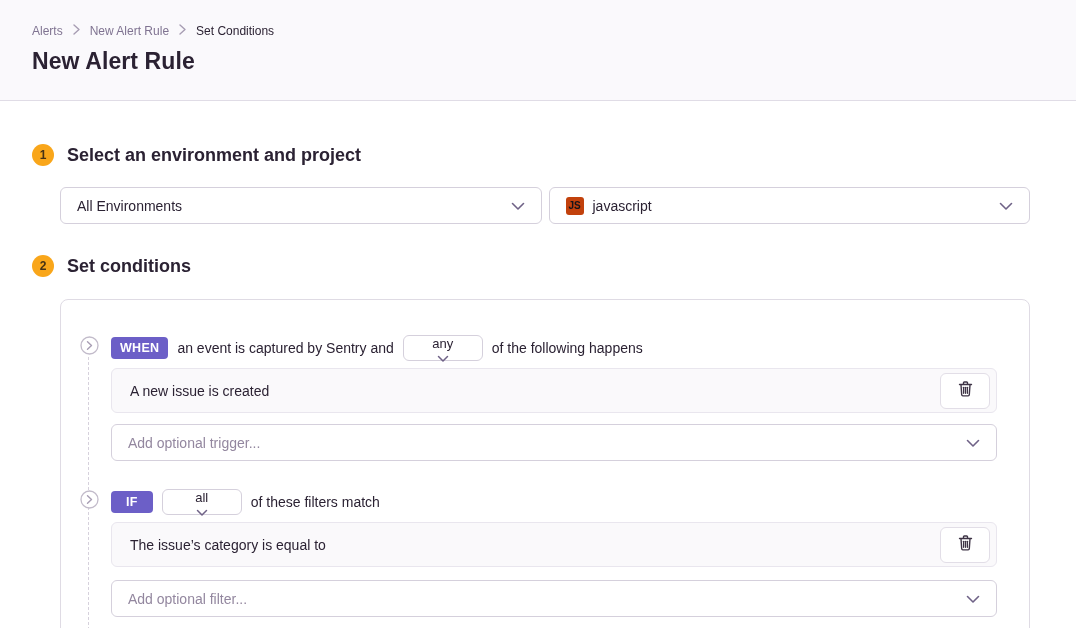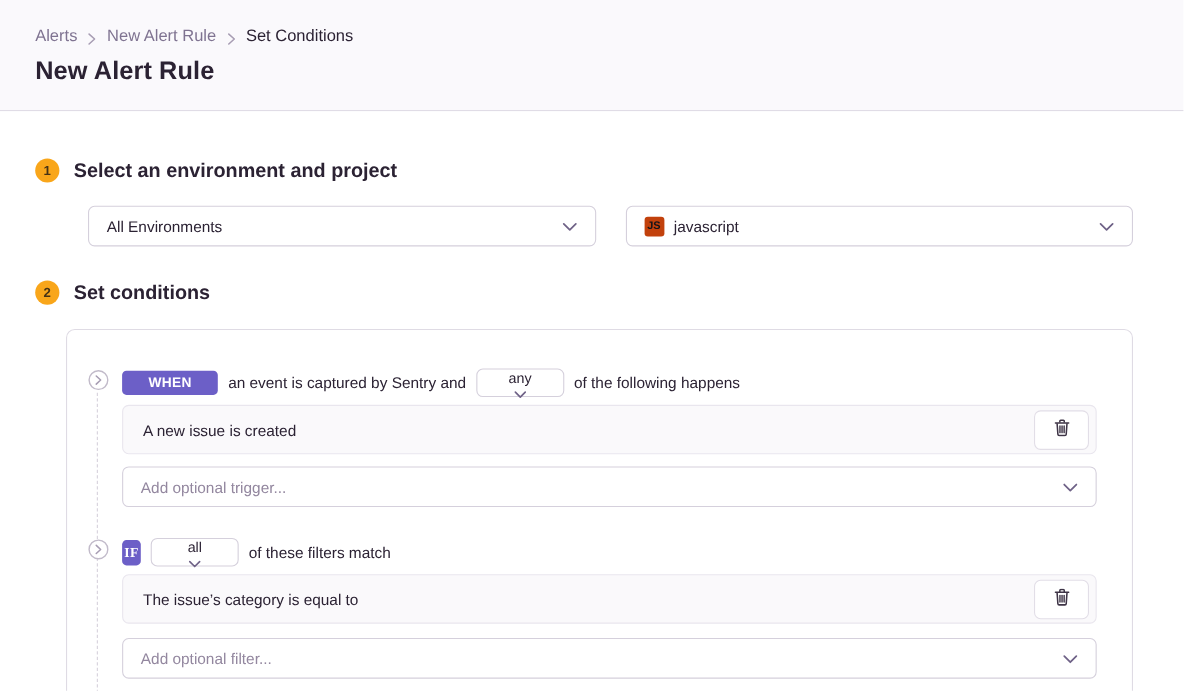--- a/index.html
+++ b/index.html
@@ -10,21 +10,21 @@
     color: #2b2233;
   }
 
   
   .header {
     height: 101px;
     background: #faf9fc;
     border-bottom: 1px solid #e0dce6;
     padding: 24px 32px 0 32px;
   }
-  .breadcrumb { display: flex; align-items: flex-end; gap: 10px; font-size: 15px; }
+  .breadcrumb { display: flex; align-items: flex-start; gap: 10px; font-size: 12px; }
   .crumb { color: #7f7391; cursor: pointer; }
   .crumb.current { color: #2b2233; }
   .crumb-sep { display: inline-flex; }
   .page-title { margin-top: 10px; font-size: 23px; font-weight: 700; color: #2b2233; letter-spacing: 0.1px; }
 
   
   .main { padding: 0 32px; }
 
   .step-header { display: flex; align-items: center; gap: 13px; }
   .step-header.first { margin-top: 43px; }
@@ -36,21 +36,21 @@
     display: inline-flex; align-items: center; justify-content: center;
     flex: 0 0 auto;
   }
   .step-title { font-size: 18px; font-weight: 700; color: #2b2233; }
 
   .select-row { display: flex; gap: 7px; margin-left: 28px; width: 970px; margin-top: 21px; }
   .select {
     flex: 1; height: 37px; background: #fff;
     border: 1px solid #d5d0dc; border-radius: 6px;
     display: flex; align-items: center; justify-content: space-between;
-    padding: 0 16px; font-size: 14px; color: #2b2233; cursor: pointer; margin-left: 20px;
+    padding: 0 16px; font-size: 14px; color: #2b2233; cursor: pointer;
   }
   .select-left { display: flex; align-items: center; gap: 9px; }
   .js-badge {
     width: 18px; height: 18px; background: #c2410c; border-radius: 3px;
     color: #14141a; font-size: 10px; font-weight: 700;
     display: inline-flex; align-items: center; justify-content: center;
   }
 
   
   .card {
@@ -69,23 +69,23 @@
     z-index: 0;
   }
   .rule-group { position: relative; z-index: 1; }
   .rule-group.if-group { margin-top: 28px; }
   .node-icon { position: absolute; left: -31px; top: 1px; display: inline-flex; cursor: pointer; }
 
   .rule-header { display: flex; align-items: center; gap: 9px; font-size: 14px; color: #2b2233; }
   .badge {
     background: #6c5fc7; color: #ffffff;
     font-size: 12.5px; font-weight: 700; letter-spacing: 0.3px;
-    padding: 4px 24px; border-radius: 4px;
-  }
-  .badge.badge-if { padding: 4px 2px; font-family: Liberation Serif, serif; }
+    padding: 4px 9px; border-radius: 4px;
+  }
+  .badge.badge-if { padding: 4px 15px; }
   .mini-select {
     display: inline-flex; align-items: center; justify-content: space-between;
     width: 80px; height: 26px; padding: 0 9px;
     border: 1px solid #d5d0dc; border-radius: 6px; background: #fff;
     font-size: 13px; color: #2b2233; cursor: pointer; flex-direction: column;
   }
 
   .rule-row {
     margin-top: 7px; height: 45px;
     background: #faf9fb;

